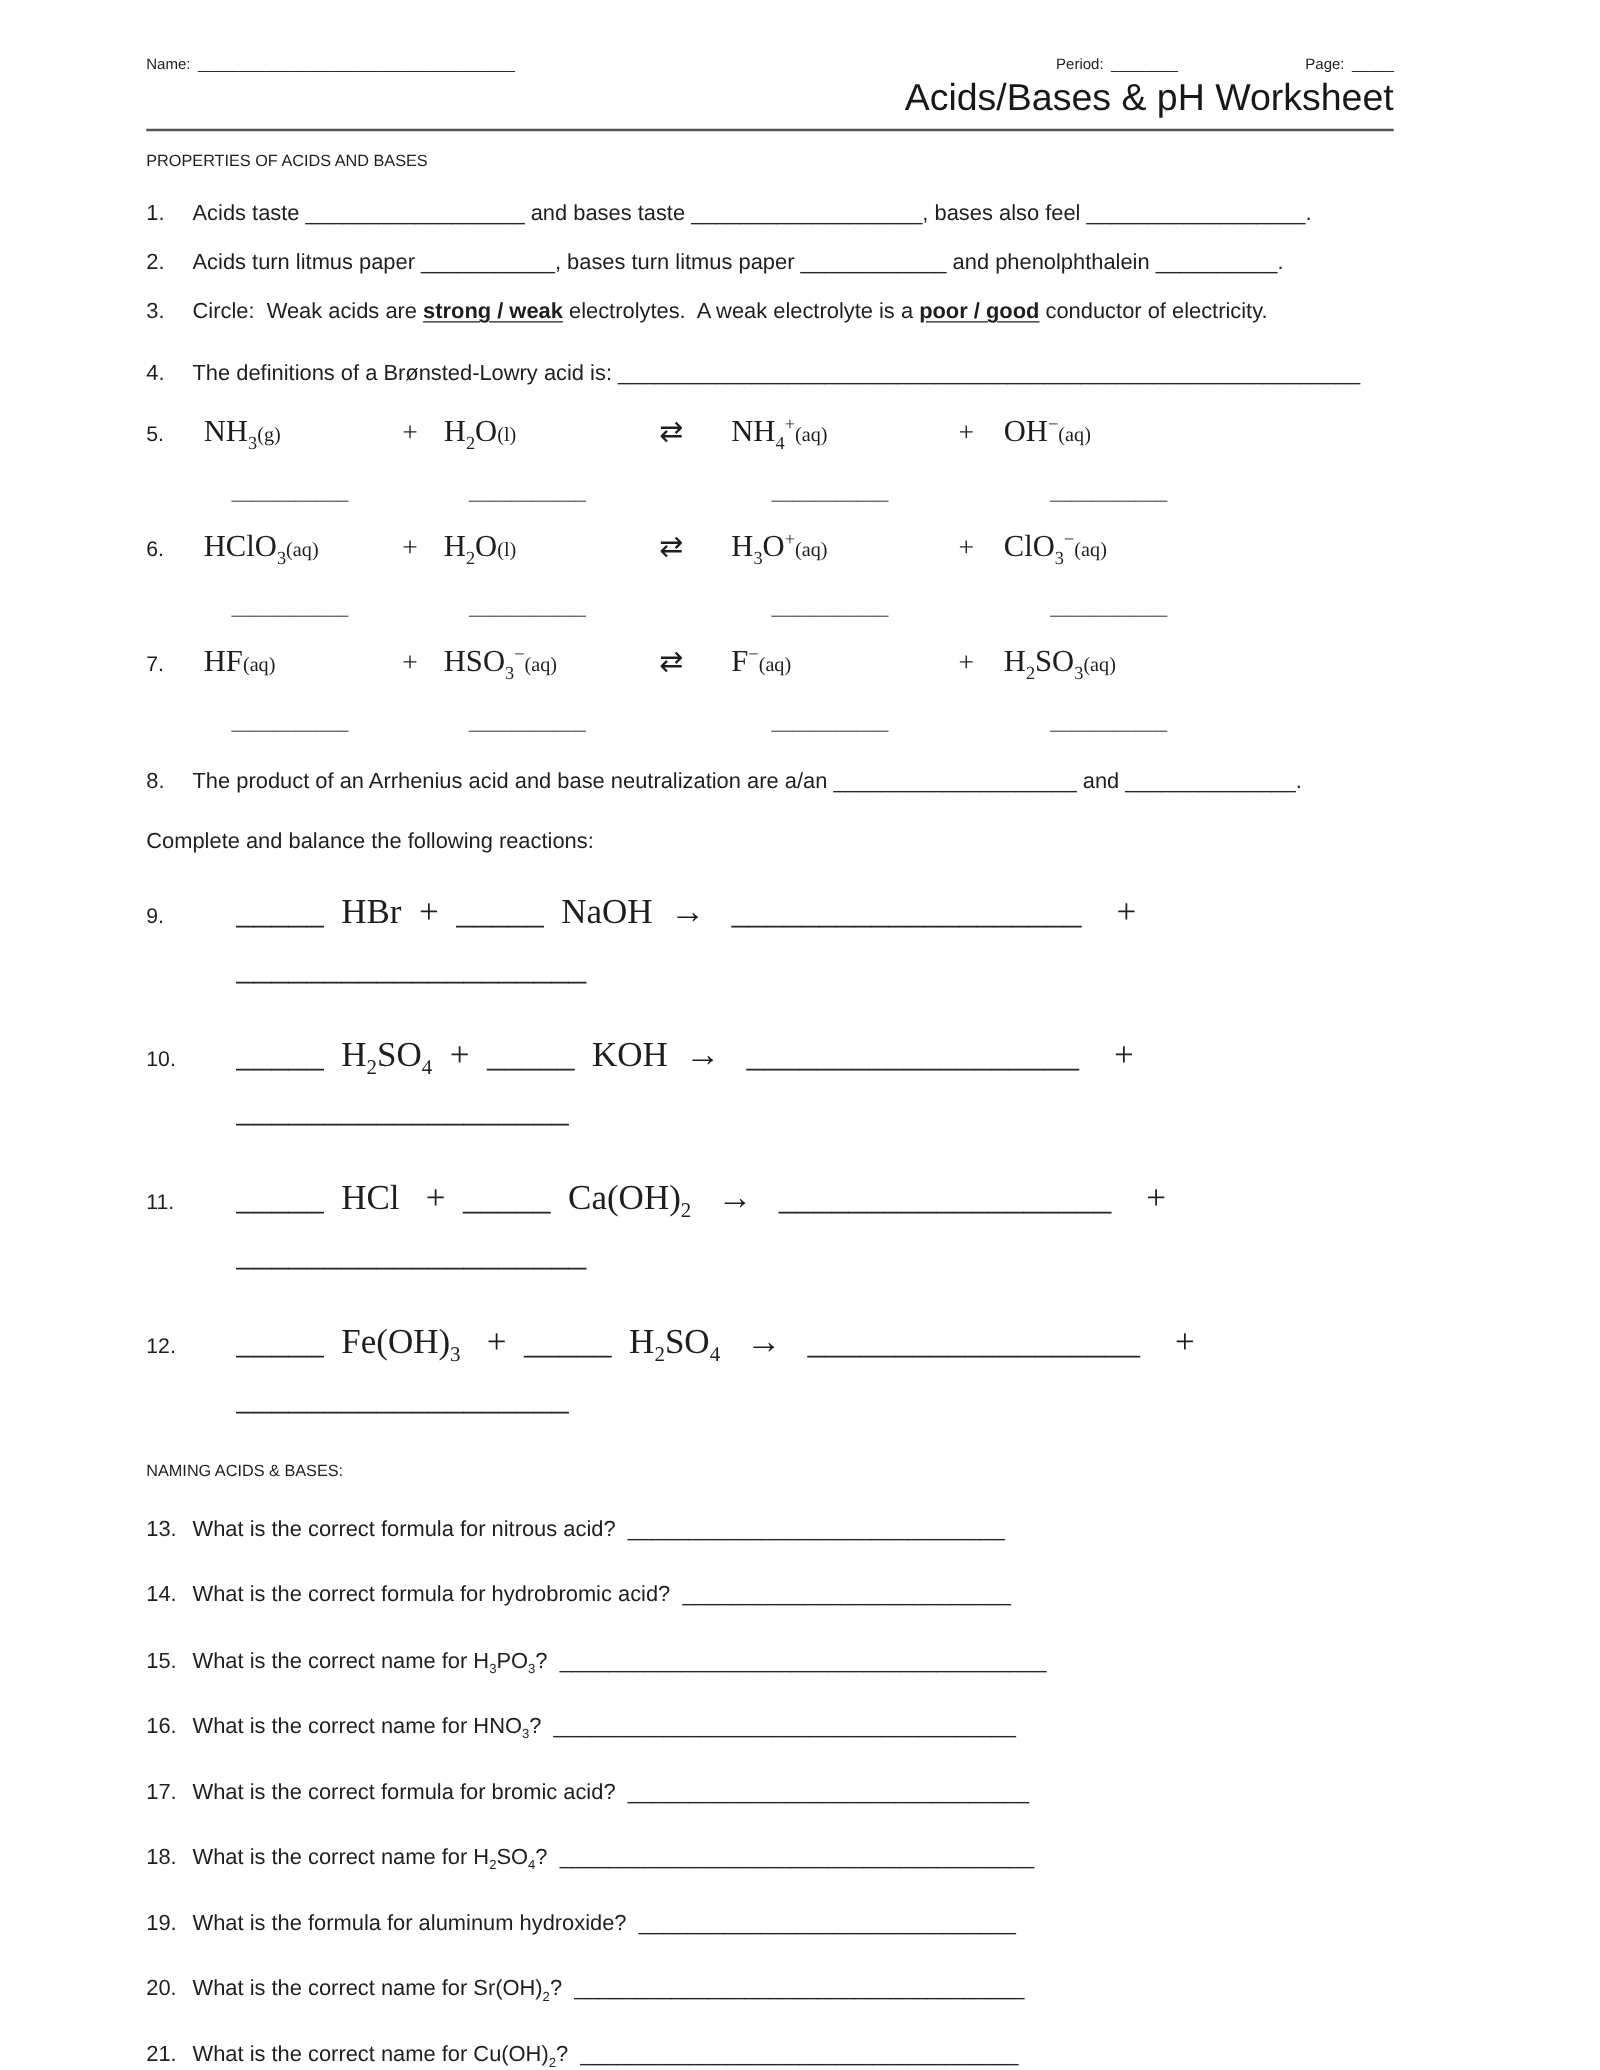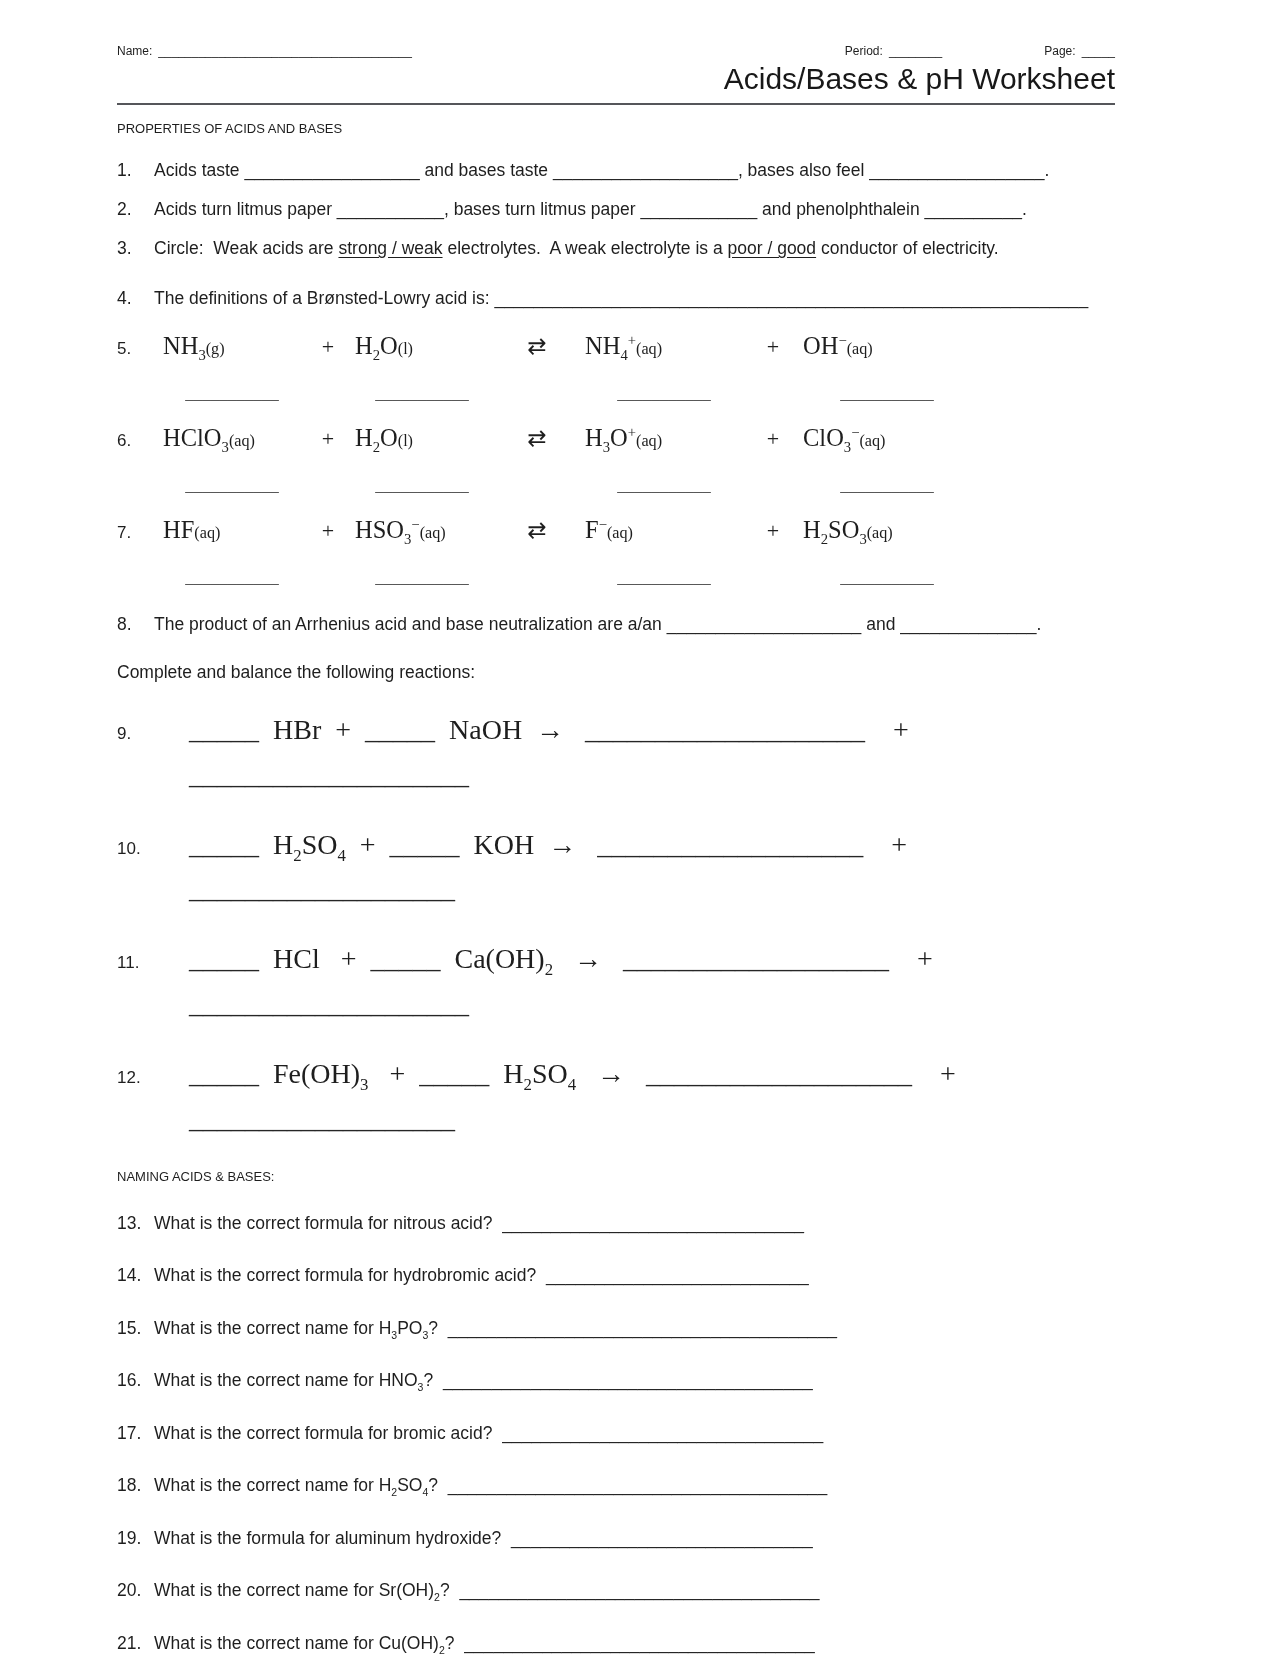--- a/index.html
+++ b/index.html
@@ -23,21 +23,21 @@
   .title-rule { border: 0; border-top: 2.5px solid #55565a; margin: 7px 0 0 0; }
 
   .sec-heading { font-weight: normal; font-size: 13px; margin-top: 16px; }
   .sec-heading.mt-lg { margin-top: 28px; }
 
   
   .qrow { display: flex; align-items: baseline; margin-top: 11px; font-size: 17.5px; line-height: 1.6; }
   .qnum { flex: none; width: 37px; }
   .qbody { flex: 1; min-width: 0; }
   .runs { white-space: pre-wrap; }
-  .run-u { text-decoration: underline; text-underline-offset: 3px; }
+  .run-u { text-decoration: underline; text-underline-offset: 3px; font-weight: bold; }
   .run-b { color: #262626; text-align: center; }
   .runs sub, .runs sup { font-size: 60%; line-height: 0; }
   .run-st { font-size: 66%; }
   .mt-q1 { margin-top: 20px; }
   .mt-std { margin-top: 22px; }
   .intro-line { font-size: 17.5px; margin-top: 24px; }
 
   
   .eqgrid {
     display: grid;

